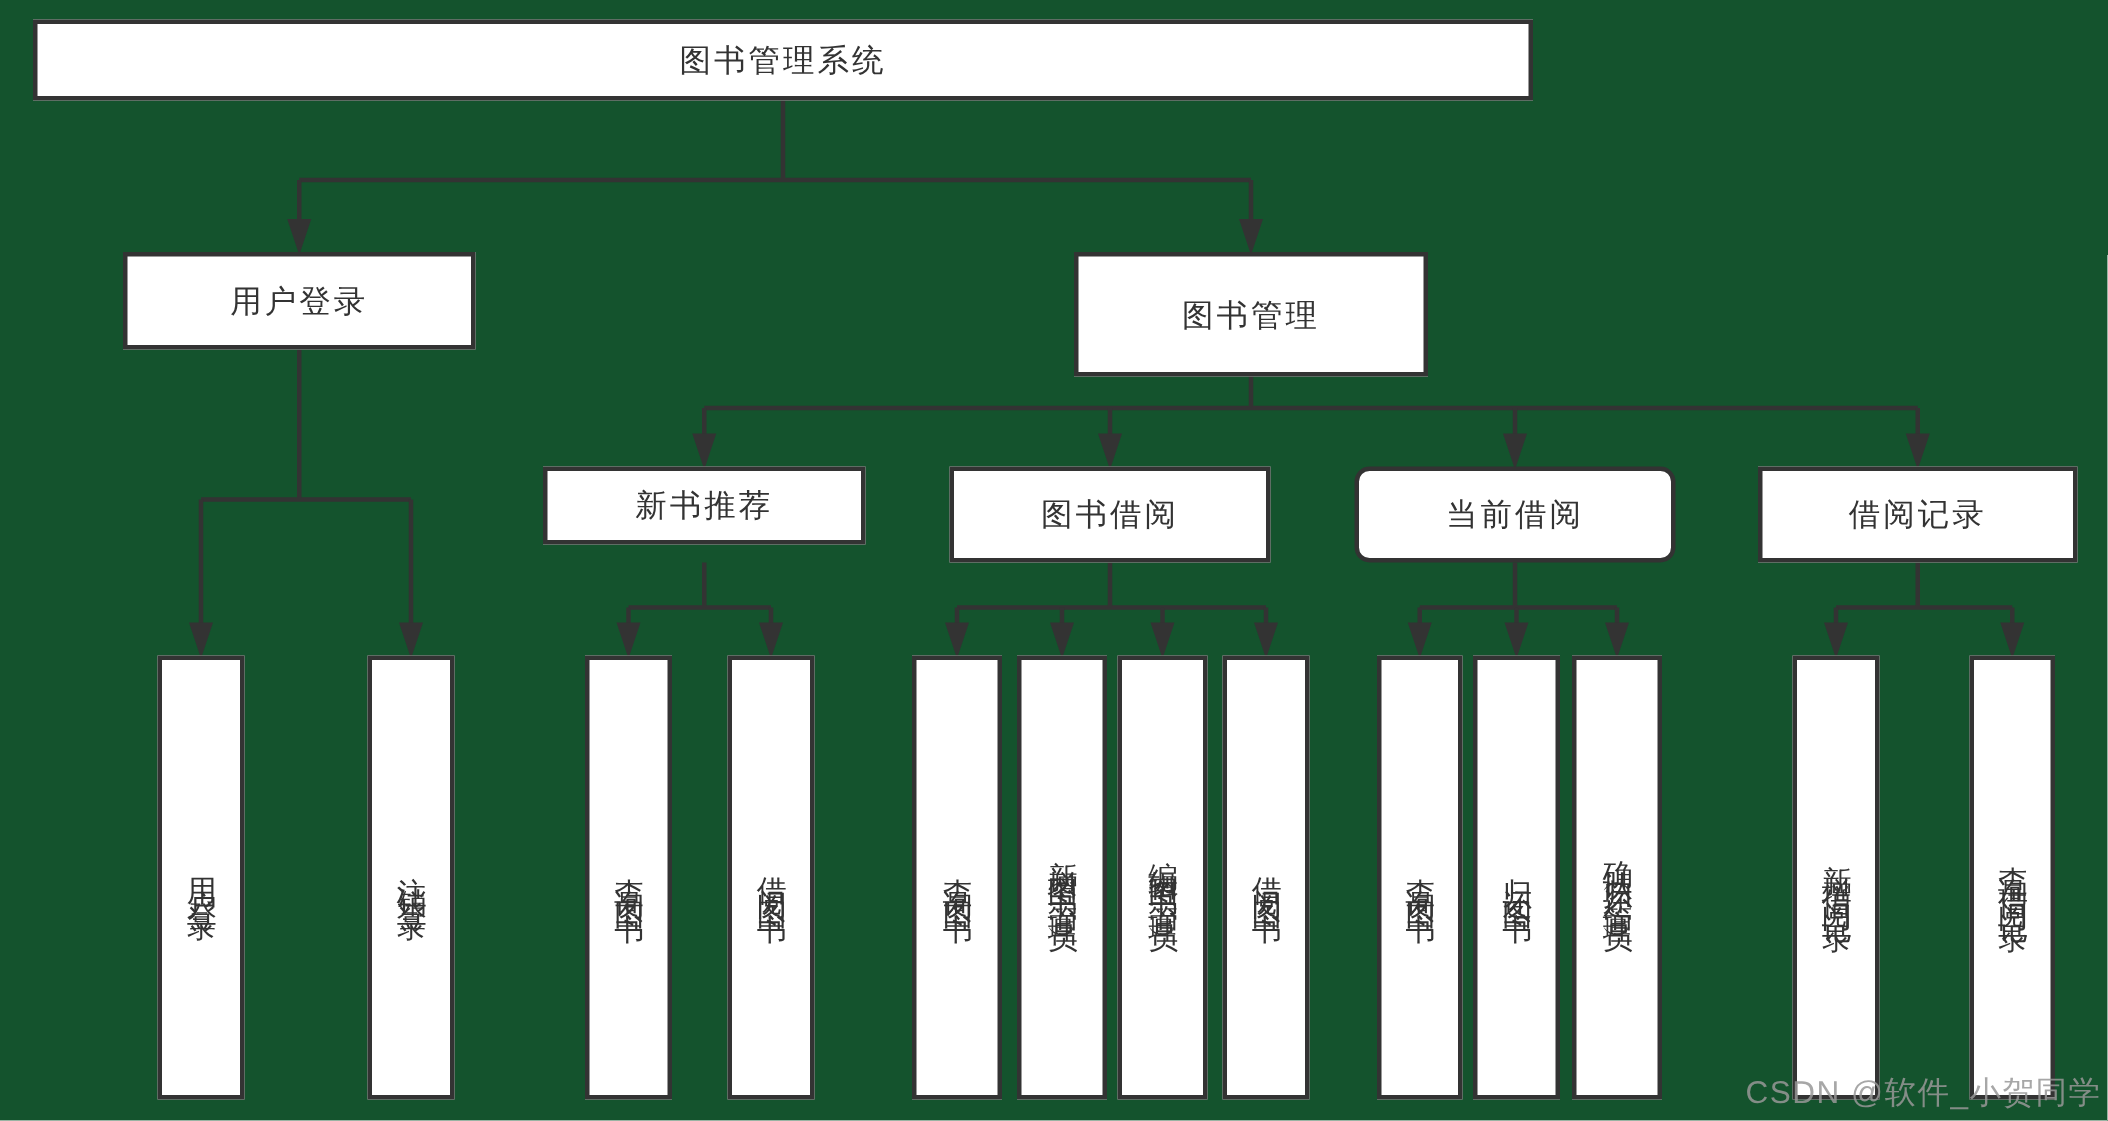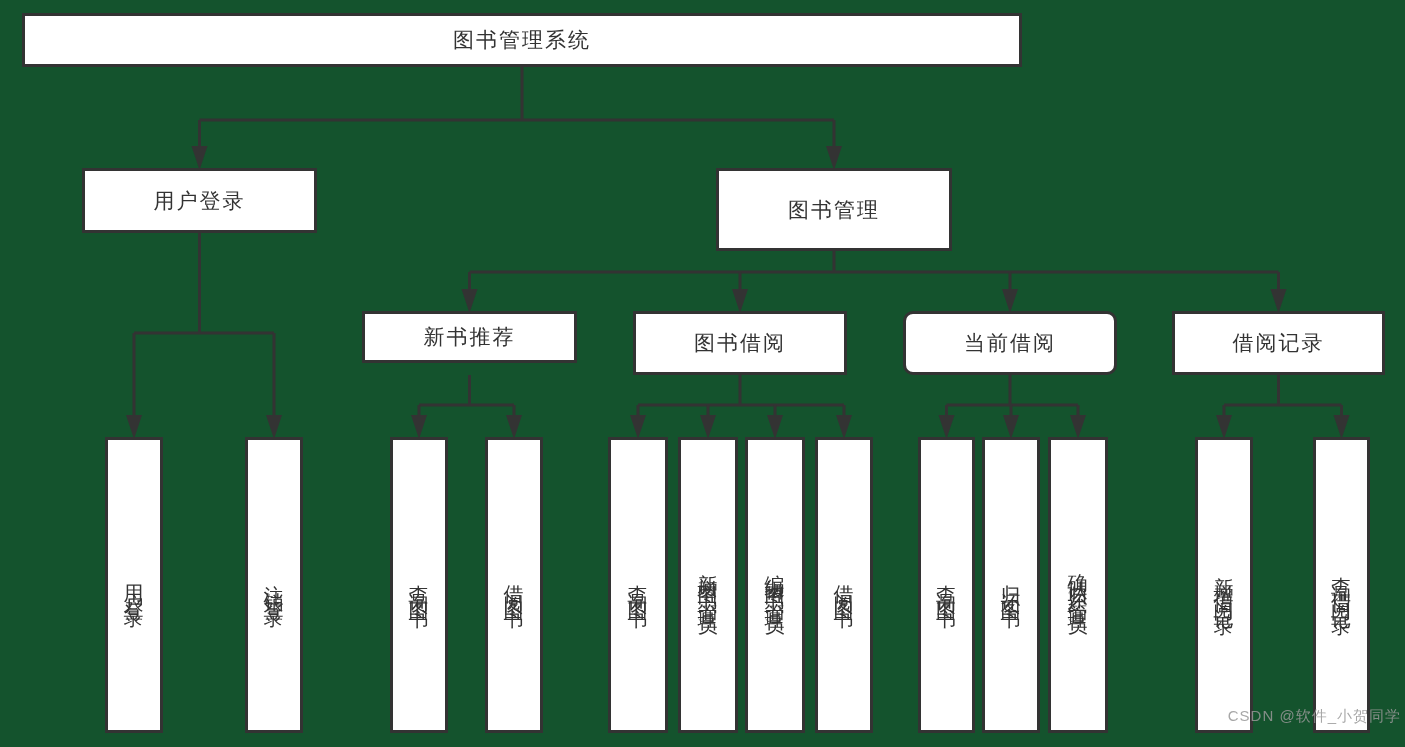--- a/index.html
+++ b/index.html
@@ -44,22 +44,22 @@
     font-size: 20px;
     letter-spacing: 8px;
     line-height: 1;
   }
   .node.v.long {
     letter-spacing: 6px;
   }
   #watermark {
     position: absolute;
     right: 4px;
-    bottom: 21px;
-    font-size: 15px;
+    bottom: 5px;
+    font-size: 21px;
     color: rgba(152, 152, 152, 0.85);
     letter-spacing: 1px;
     z-index: 3;
     white-space: nowrap;
   }
 </style>
 </head>
 <body>
 
 <div id="canvas">

